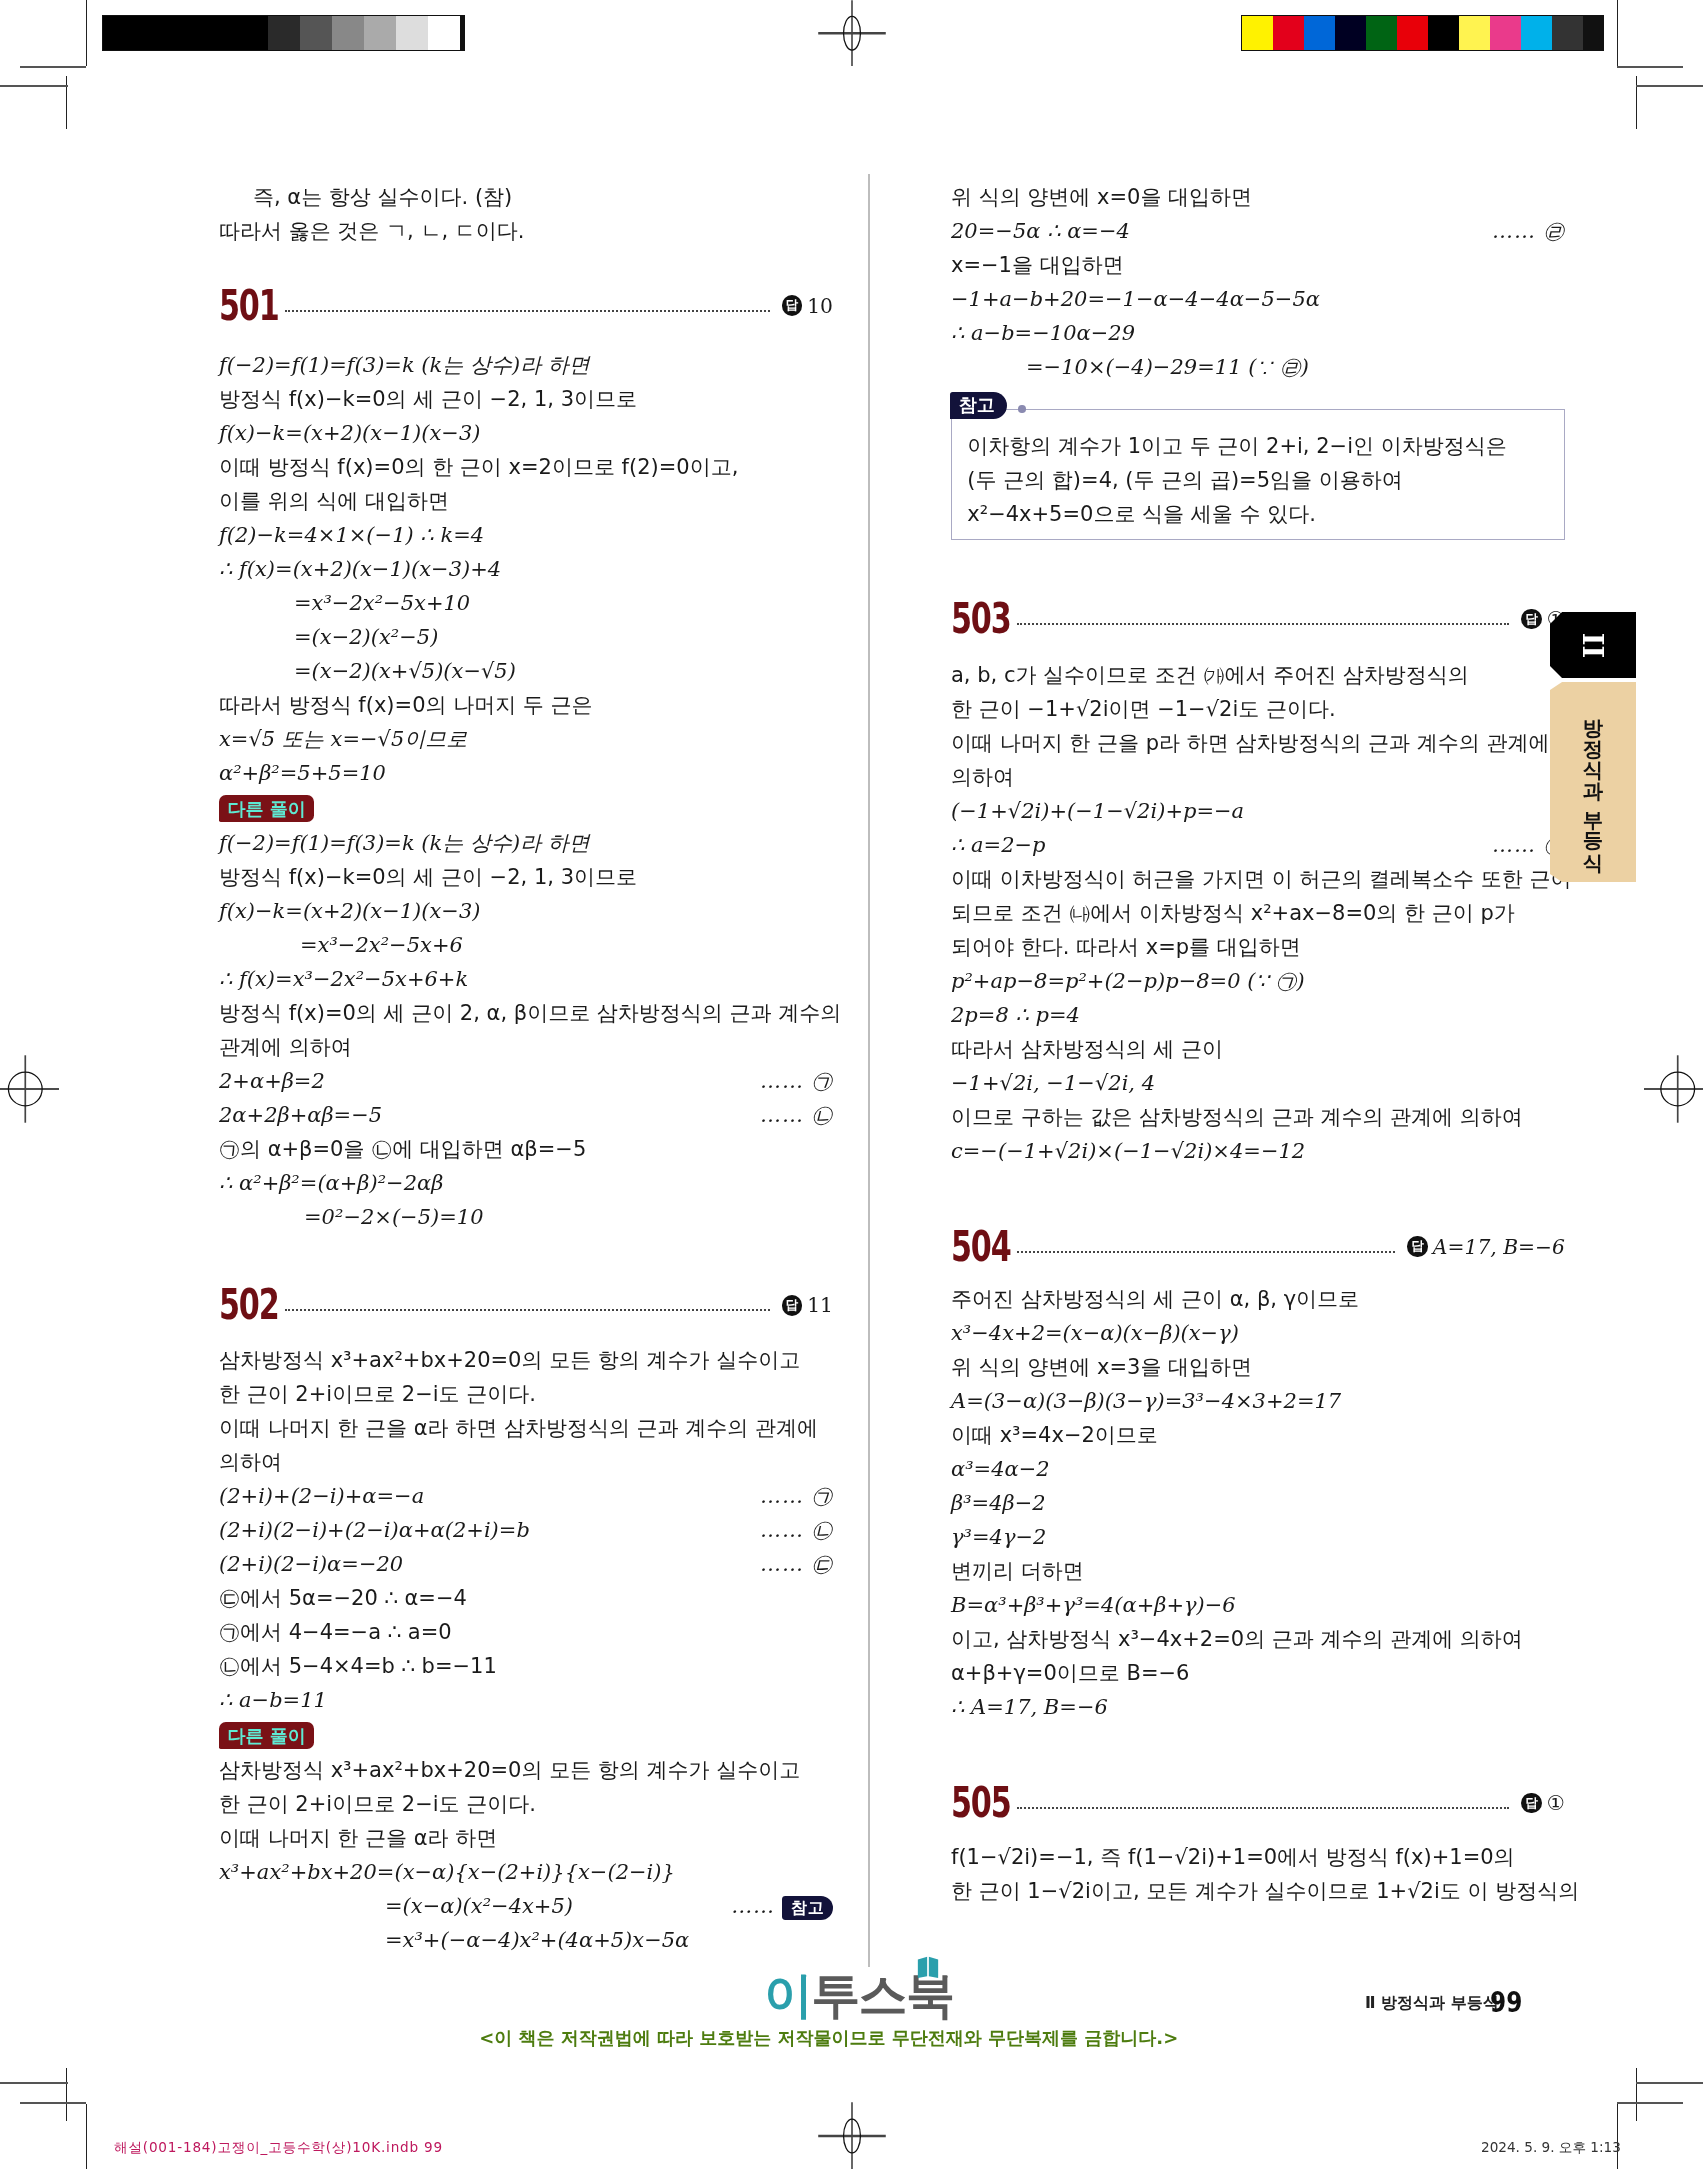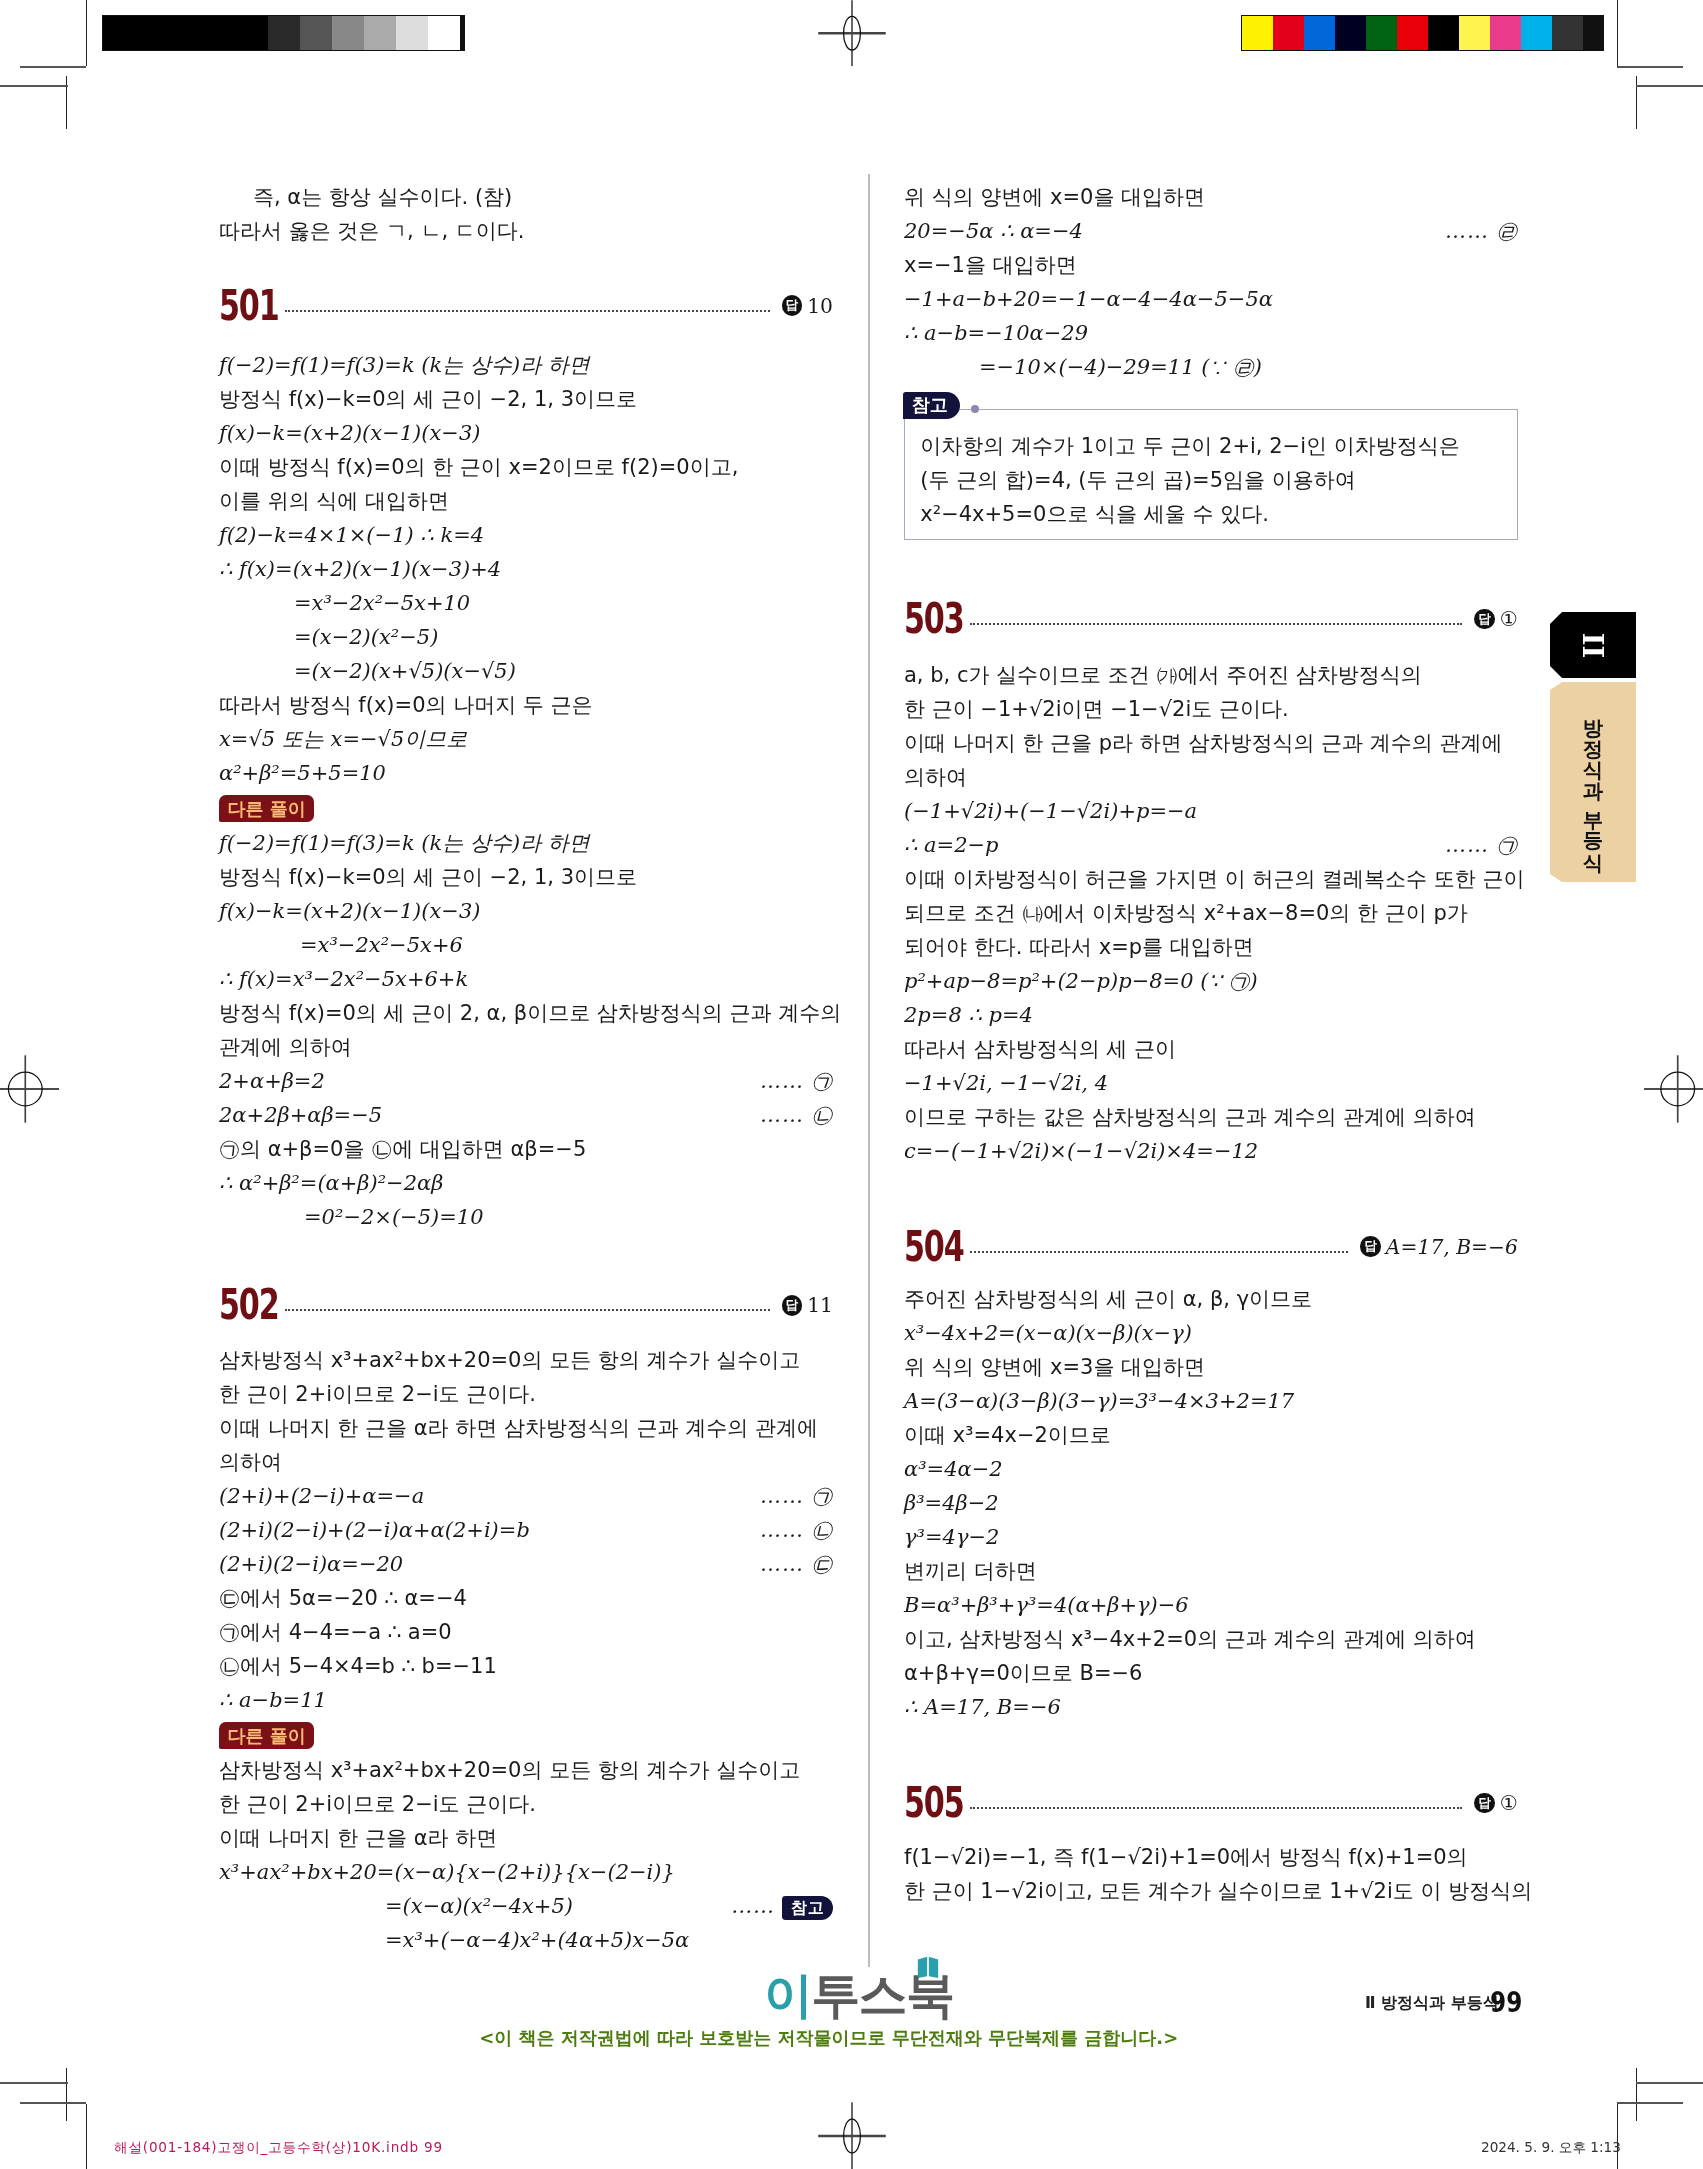--- a/index.html
+++ b/index.html
@@ -25,21 +25,21 @@
     font-family: "DejaVu Sans", sans-serif; font-weight: bold; font-size: 42px; color: #6e0f14;
     transform: scaleX(0.72); transform-origin: left center; width: 61px; letter-spacing: -1.7px;
   }
   .sec-dots { flex: 1; border-bottom: 2.5px dotted #444; margin: 0 12px 0 5.1px; height: 0; position: relative; top: 5.1px; }
   .sec-ans { display: flex; align-items: center; font-size: 20.3px; white-space: nowrap; }
   .ans-badge {
     display: inline-block; width: 20.3px; height: 20.3px; border-radius: 50%; background: #111; color: #fff;
     font-size: 12.7px; line-height: 20.3px; text-align: center; font-weight: bold; margin-right: 5.1px;
   }
   .alt-label {
-    display: inline-block; background: #7a1116; color: #fdba74; font-weight: bold; font-size: 18px;
+    display: inline-block; background: #7a1116; color: #5eead4; font-weight: bold; font-size: 18px;
     padding: 1.7px 8.5px; border-radius: 6.8px 6.8px 6.8px 1.7px; line-height: 24px; margin: 5.1px 0 3.4px 0; position: relative;
   }
   .ref-box { position: relative; border: 1.7px solid #a9a9c4; margin-top: 25.4px; padding: 18.6px 15.3px 8.5px 15.3px; }
   .ref-label {
     position: absolute; left: -1.7px; top: -18.6px; background: #12123a; color: #fff; font-weight: bold;
     font-size: 18px; padding: 1.7px 12px 1.7px 8.5px; border-radius: 3.4px 17px 17px 0; line-height: 24px;
   }
   .ref-dot { position: absolute; left: 66px; top: -5.1px; width: 7.6px; height: 7.6px; border-radius: 50%; background: #8a8ab0; }
   .ref-tag {
     display: inline-block; background: #12123a; color: #fff; font-weight: bold; font-size: 16px;
@@ -215,21 +215,21 @@
   <div class="line math" style="padding-left:166px">
     <span>=(x−α)(x²−4x+5)</span>
     <span class="tag">
       <span>……</span>
       <span class="ref-tag">참고</span>
     </span>
   </div>
   <div class="line math" style="padding-left:166px">=x³+(−α−4)x²+(4α+5)x−5α</div>
 </div>
 
-<div class="col" style="left:904px;top:180px;width:614px;">
+<div class="col" style="left:951px;top:180px;width:614px;">
   <div class="line">위 식의 양변에 x=0을 대입하면</div>
   <div class="line math">
     <span>20=−5α      ∴ α=−4</span>
     <span class="tag">…… ㉣</span>
   </div>
   <div class="line">x=−1을 대입하면</div>
   <div class="line math">−1+a−b+20=−1−α−4−4α−5−5α</div>
   <div class="line math">∴ a−b=−10α−29</div>
   <div class="line math" style="padding-left:75px">=−10×(−4)−29=11 (∵ ㉣)</div>
 

